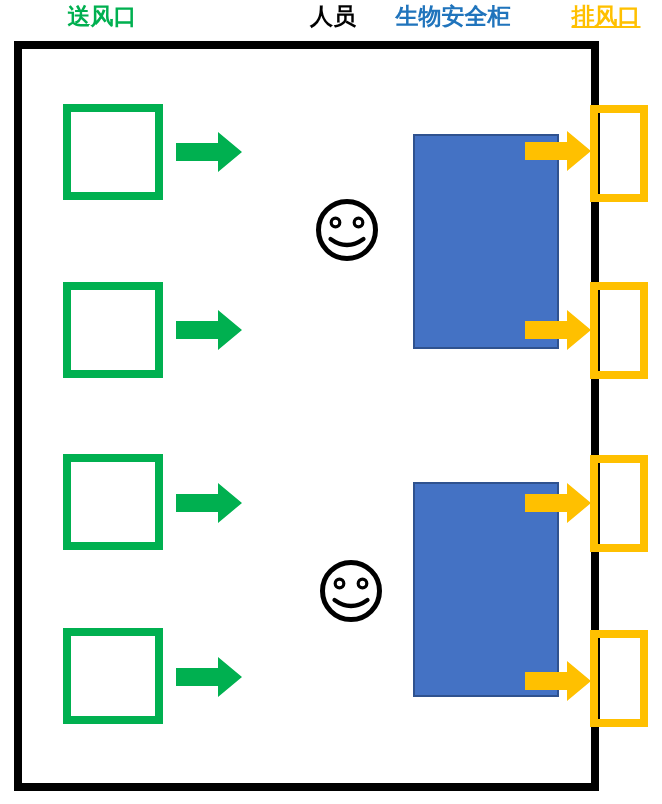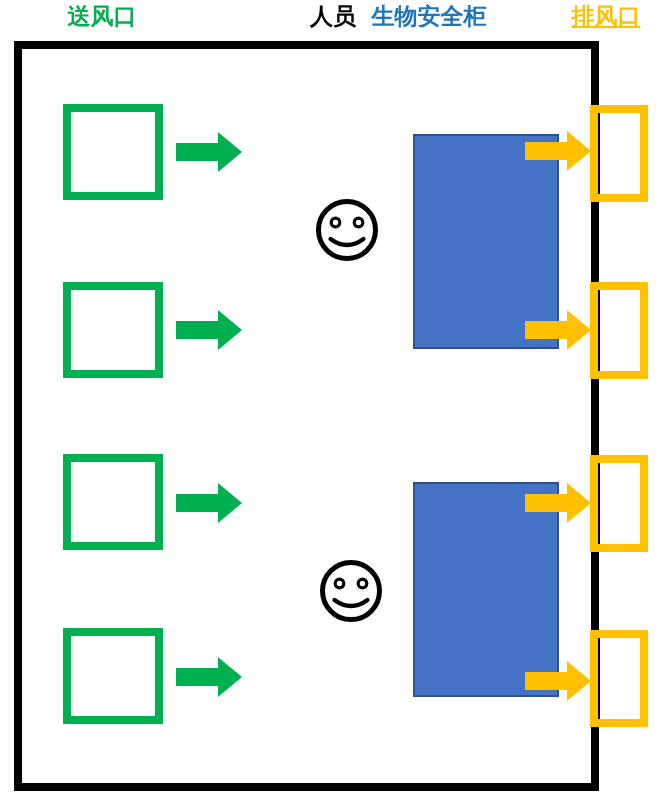--- a/index.html
+++ b/index.html
@@ -16,21 +16,21 @@
     position:absolute;
     top:4px;
     font-size:23px;
     font-weight:bold;
     white-space:nowrap;
     transform:translateX(-50%);
     line-height:1.1;
   }
   .lbl-supply    { left:102px; color:var(--supply-green); }
   .lbl-personnel { left:333px; color:#000000; }
-  .lbl-cabinet   { left:429px; color:var(--label-blue); }
+  .lbl-cabinet   { left:453px; color:var(--label-blue); }
   .lbl-exhaust   { left:606px; color:var(--exhaust-gold);text-decoration:underline; }
 
   
   .room {
     position:absolute;
     left:14px; top:41px;
     width:585px; height:750px;
     border:8px solid var(--wall);
     box-sizing:border-box;
     background:transparent;

